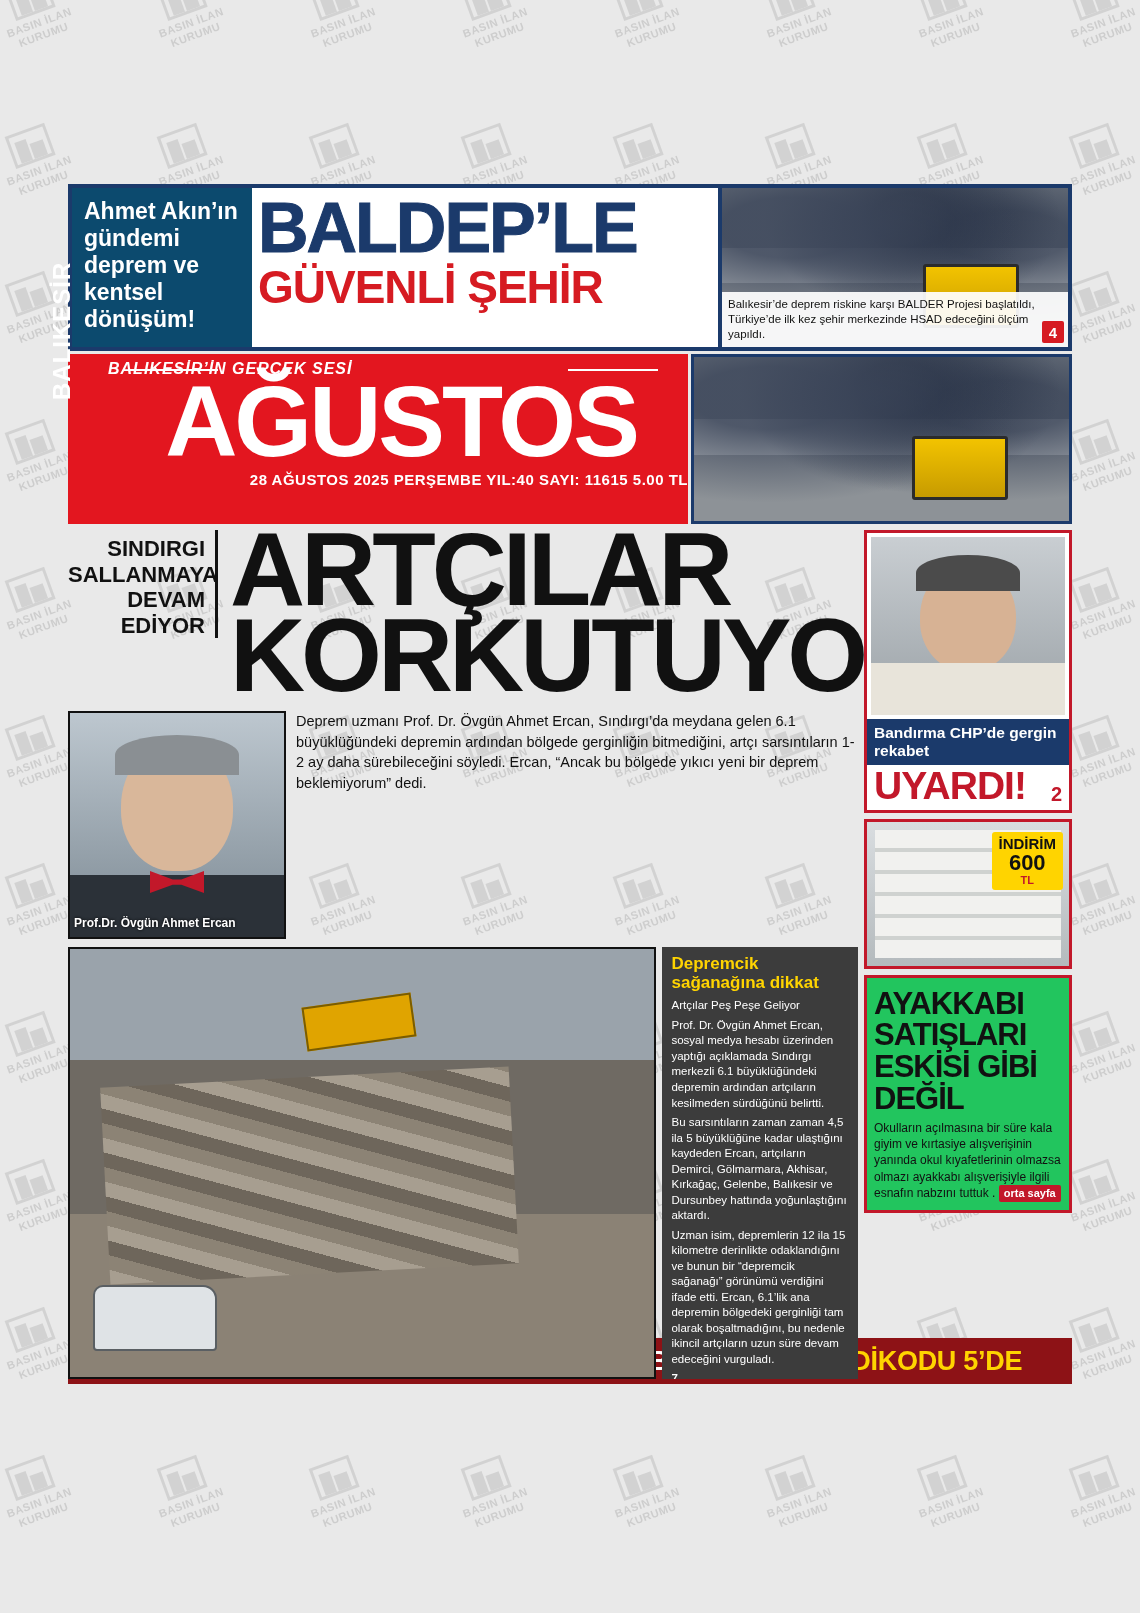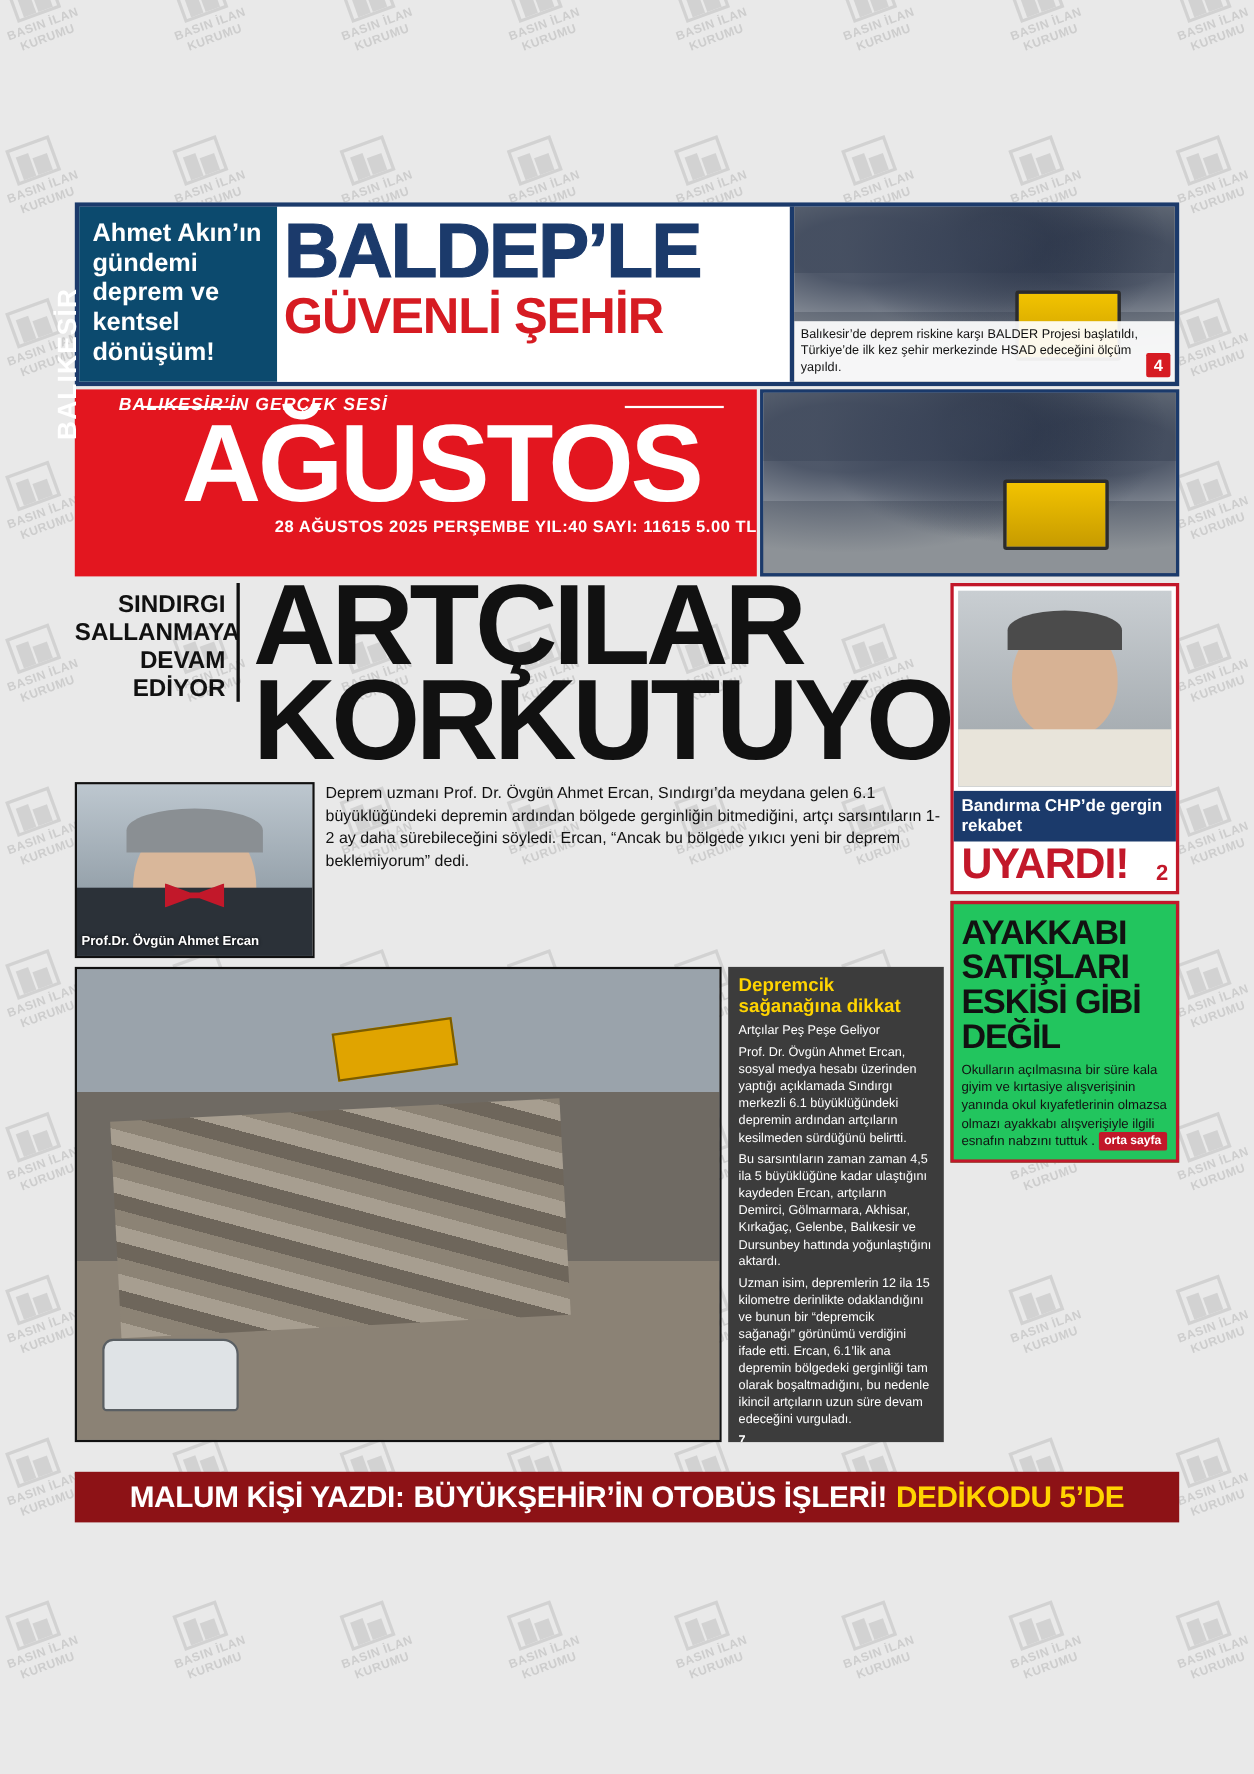--- a/index.html
+++ b/index.html
@@ -239,21 +239,21 @@
     color:#111;
     margin-top:-6px;
   }
   .headline .l2{ display:block; margin-top:-6px; }
 
   .lede{
     display:flex;
     margin-top:10px;
   }
   .lede-photo{
-    width:218px;height:160px;
+    width:218px;height:228px;
     border:2px solid #111;
     position:relative;
     overflow:hidden;
     background:linear-gradient(#bdc7cf,#7d8a94);
     flex:none;
   }
   .face{
     position:absolute;
     left:50%; top:28px; transform:translateX(-50%);
     width:112px;height:130px;
@@ -599,20 +599,28 @@
           <div class="face2"></div>
           <div class="body2"></div>
         </div>
         <div class="side-kicker">Bandırma CHP’de gergin rekabet</div>
         <div class="side-head">
           <div class="l2">UYARDI!</div>
           <div class="pnum">2</div>
         </div>
       </div>
 
+      <div class="shoe-photo">
+        <div class="rack"></div>
+        <div class="indirim">
+          <div>İNDİRİM</div>
+          <div class="big">600</div>
+          <div class="tl">TL</div>
+        </div>
+      </div>
 
       <div class="side-box2">
         <div class="bighead">AYAKKABI SATIŞLARI ESKİSİ GİBİ DEĞİL</div>
         <div class="txt">
           <span>Okulların açılmasına bir süre kala giyim ve kırtasiye alışverişinin yanında okul kıyafetlerinin olmazsa olmazı ayakkabı alışverişiyle ilgili esnafın nabzını tuttuk .</span>
           <span class="orta">orta sayfa</span>
         </div>
       </div>
     </div>
   </div>

